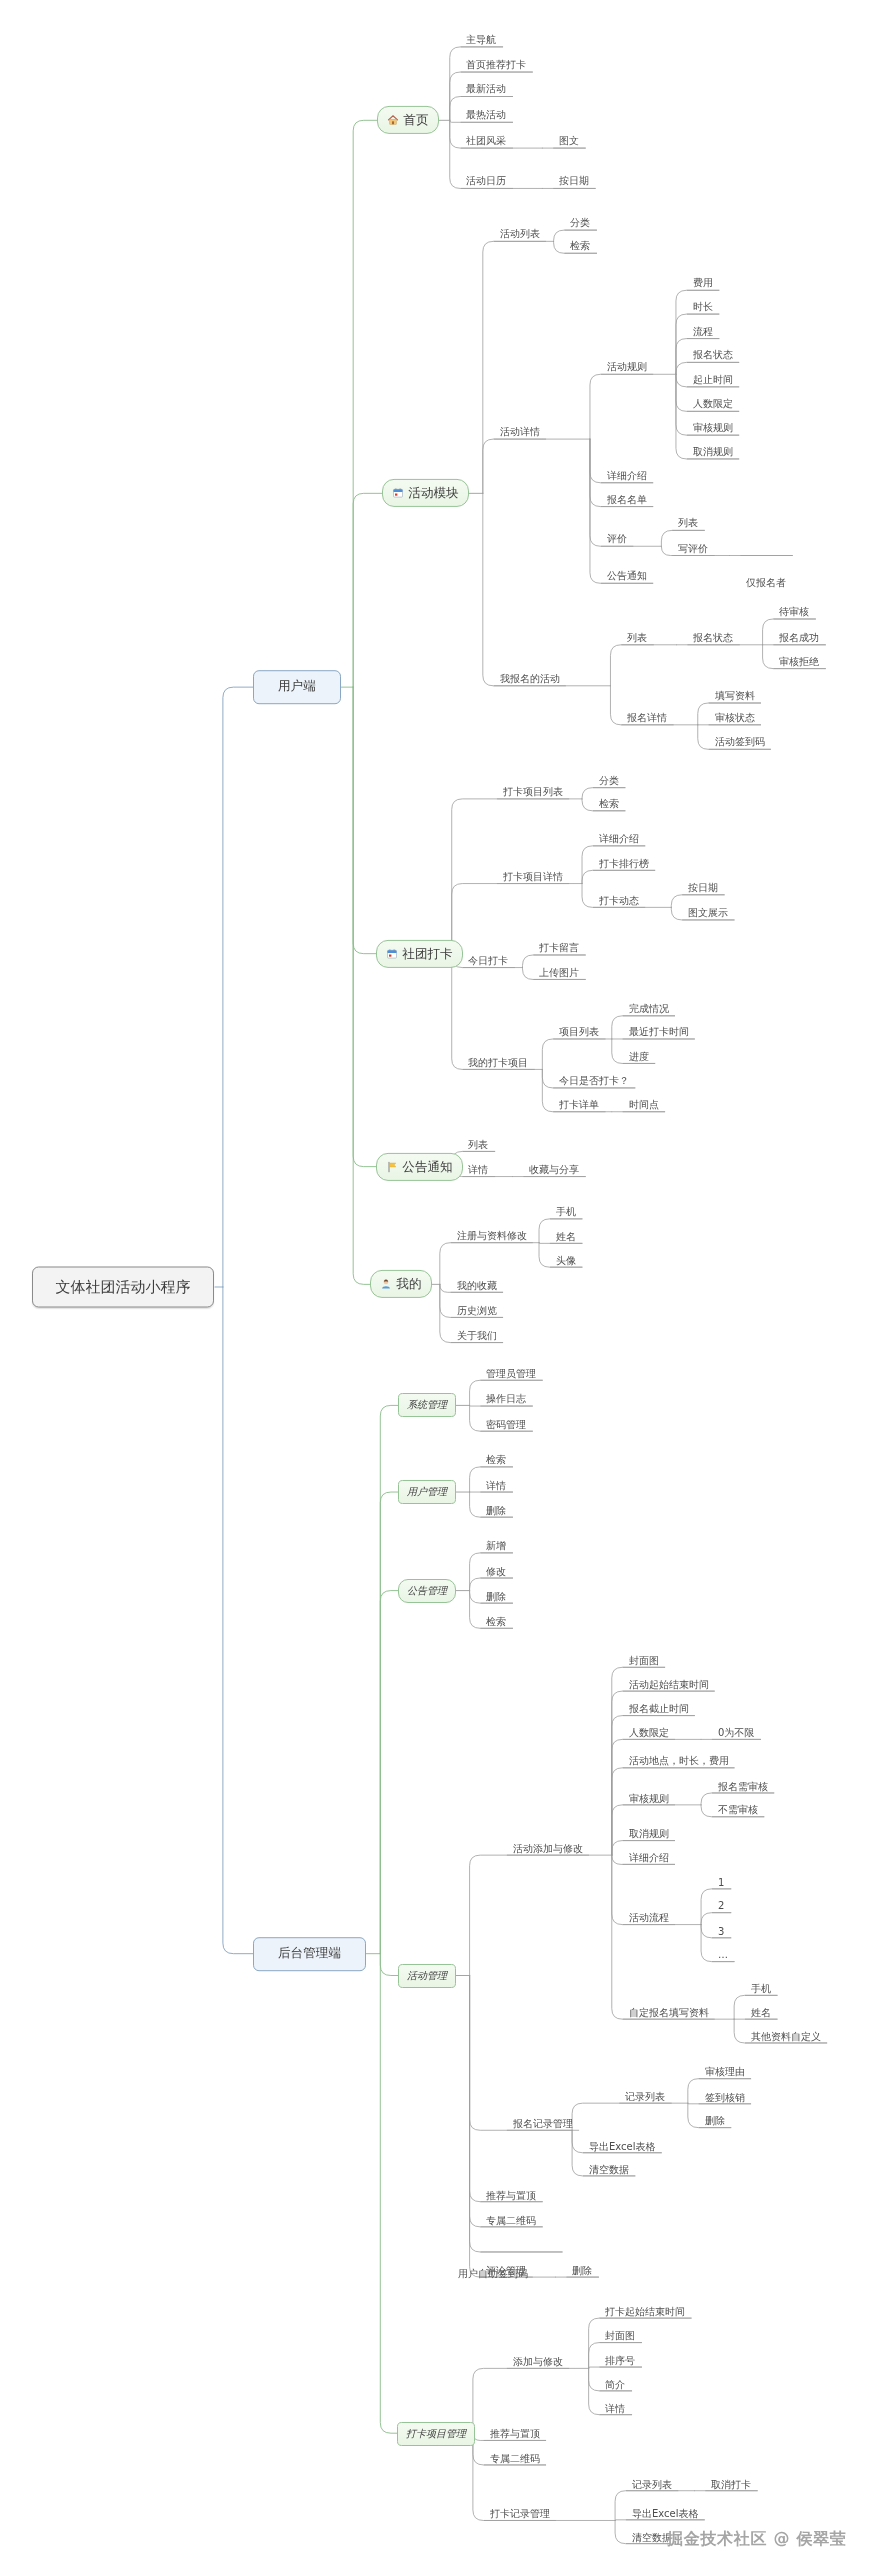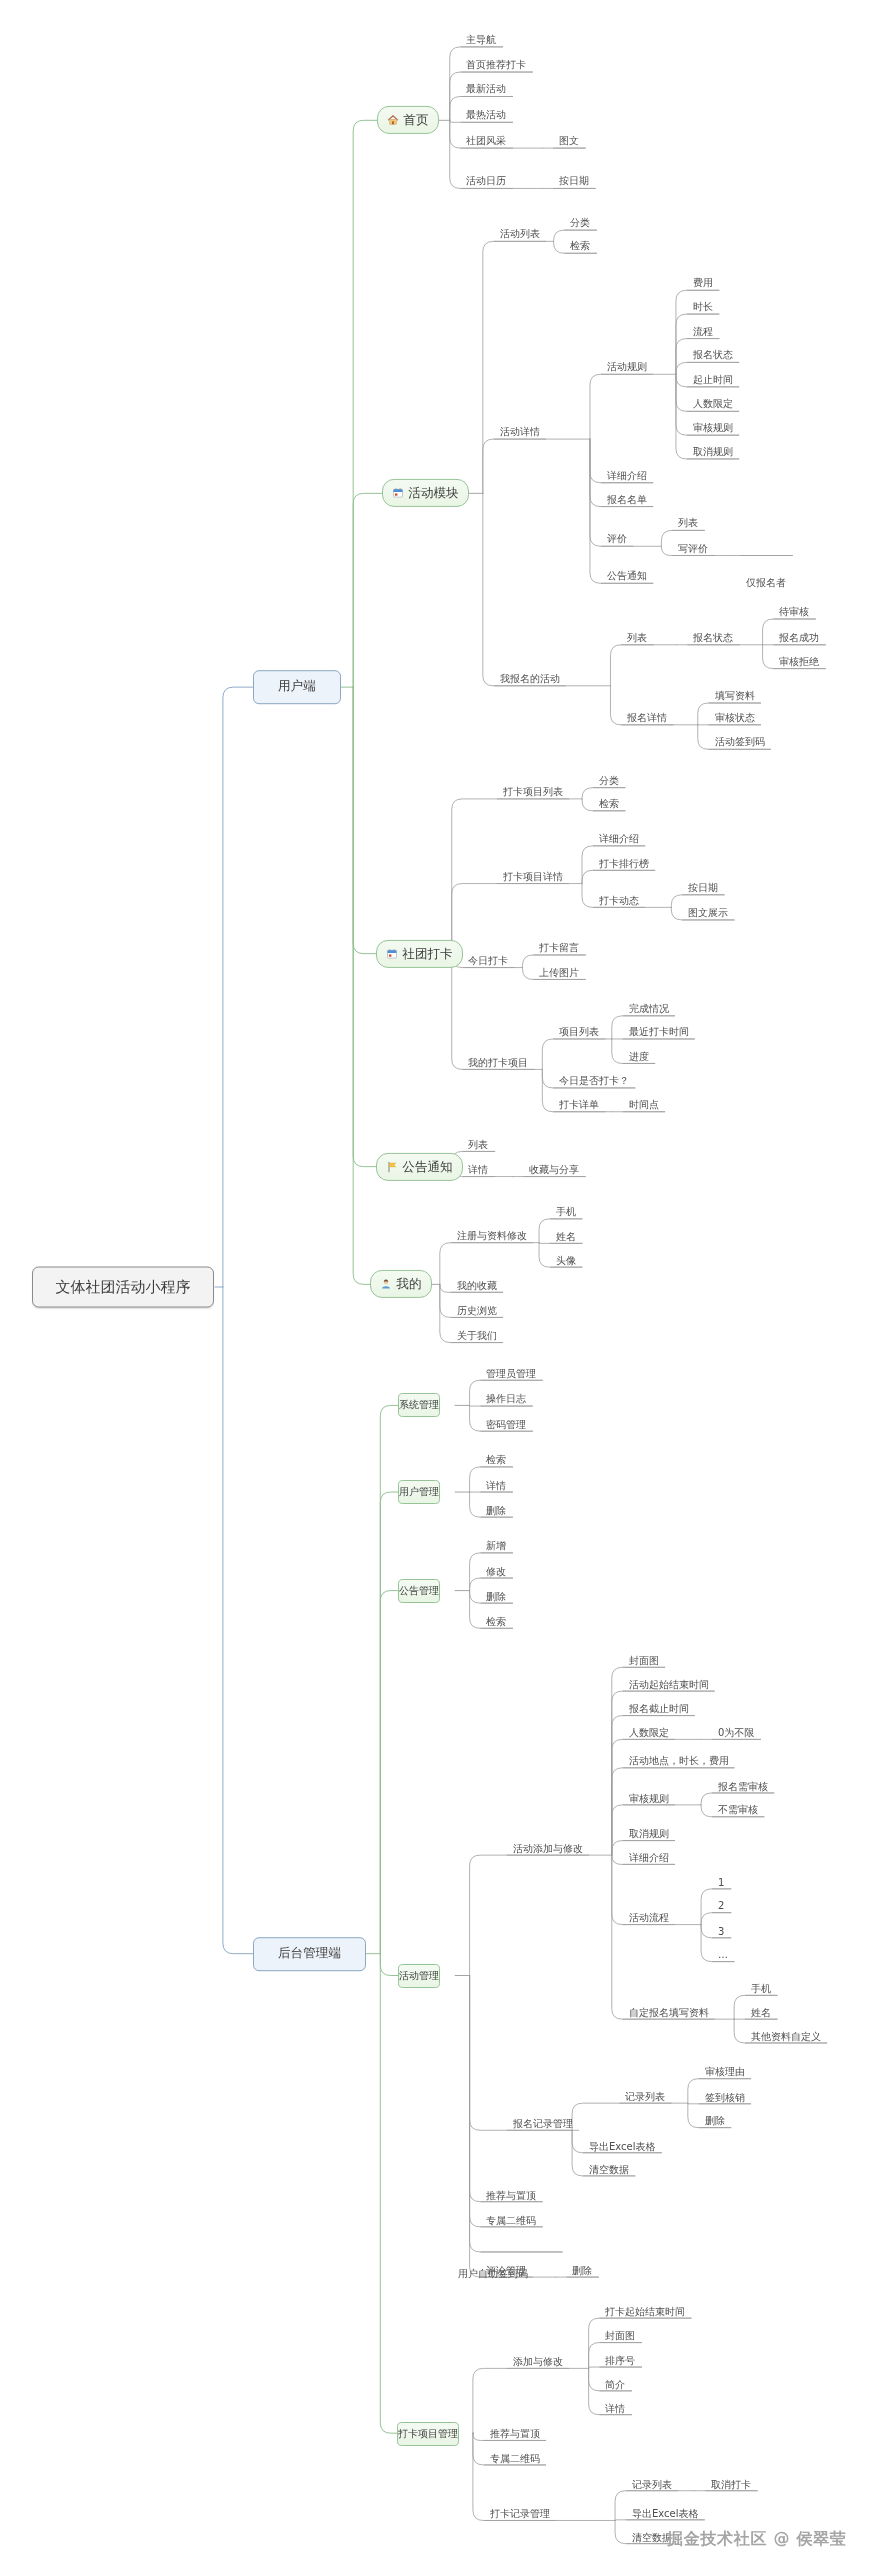--- a/index.html
+++ b/index.html
@@ -30,21 +30,21 @@
     font-size:12.6px; padding:7.3px 24px; color:#3d3d3d;
   }
   .node.section-user{
     background:linear-gradient(#f4faf1,#e9f5e5);
     border:0.8px solid #97c497; border-radius:12px;
     font-size:12.6px; padding:4.6px 9.3px; color:#3d3d3d;
   }
   .node.section-admin{
     background:linear-gradient(#f4faf1,#e9f5e5);
     border:0.8px solid #97c497; border-radius:4.6px;
-    font-size:10px; padding:4px 0; color:#3d3d3d;
+    font-size:10px; padding:4px 8px; color:#3d3d3d;font-style:italic;
   }
   .node .icn{display:inline-flex; width:12px; height:12px; margin-right:4px; flex:0 0 auto;}
   .node .icn svg{width:12px;height:12px;}
   #watermark{
     position:absolute; z-index:2; left:667px; top:2529px;
     font-size:16px; font-weight:700; letter-spacing:0.7px;
     color:#a5a5a5; text-shadow:0.7px 0.7px 0 #ffffff;
     font-family:"DejaVu Sans","Liberation Sans",sans-serif;
   }
 </style>
@@ -611,21 +611,21 @@
     </div>
     <div class="node text" style="left: 486px; top: 1460px;">
       <span>检索</span>
     </div>
     <div class="node text" style="left: 486px; top: 1486px;">
       <span>详情</span>
     </div>
     <div class="node text" style="left: 486px; top: 1511px;">
       <span>删除</span>
     </div>
-    <div class="node section-admin" style="left: 398px; top: 1591px;">
+    <div class="node section-admin" style="left: 398px; top: 1591px; border-radius: 10px;">
       <span>公告管理</span>
     </div>
     <div class="node text" style="left: 486px; top: 1546px;">
       <span>新增</span>
     </div>
     <div class="node text" style="left: 486px; top: 1572px;">
       <span>修改</span>
     </div>
     <div class="node text" style="left: 486px; top: 1597px;">
       <span>删除</span>

